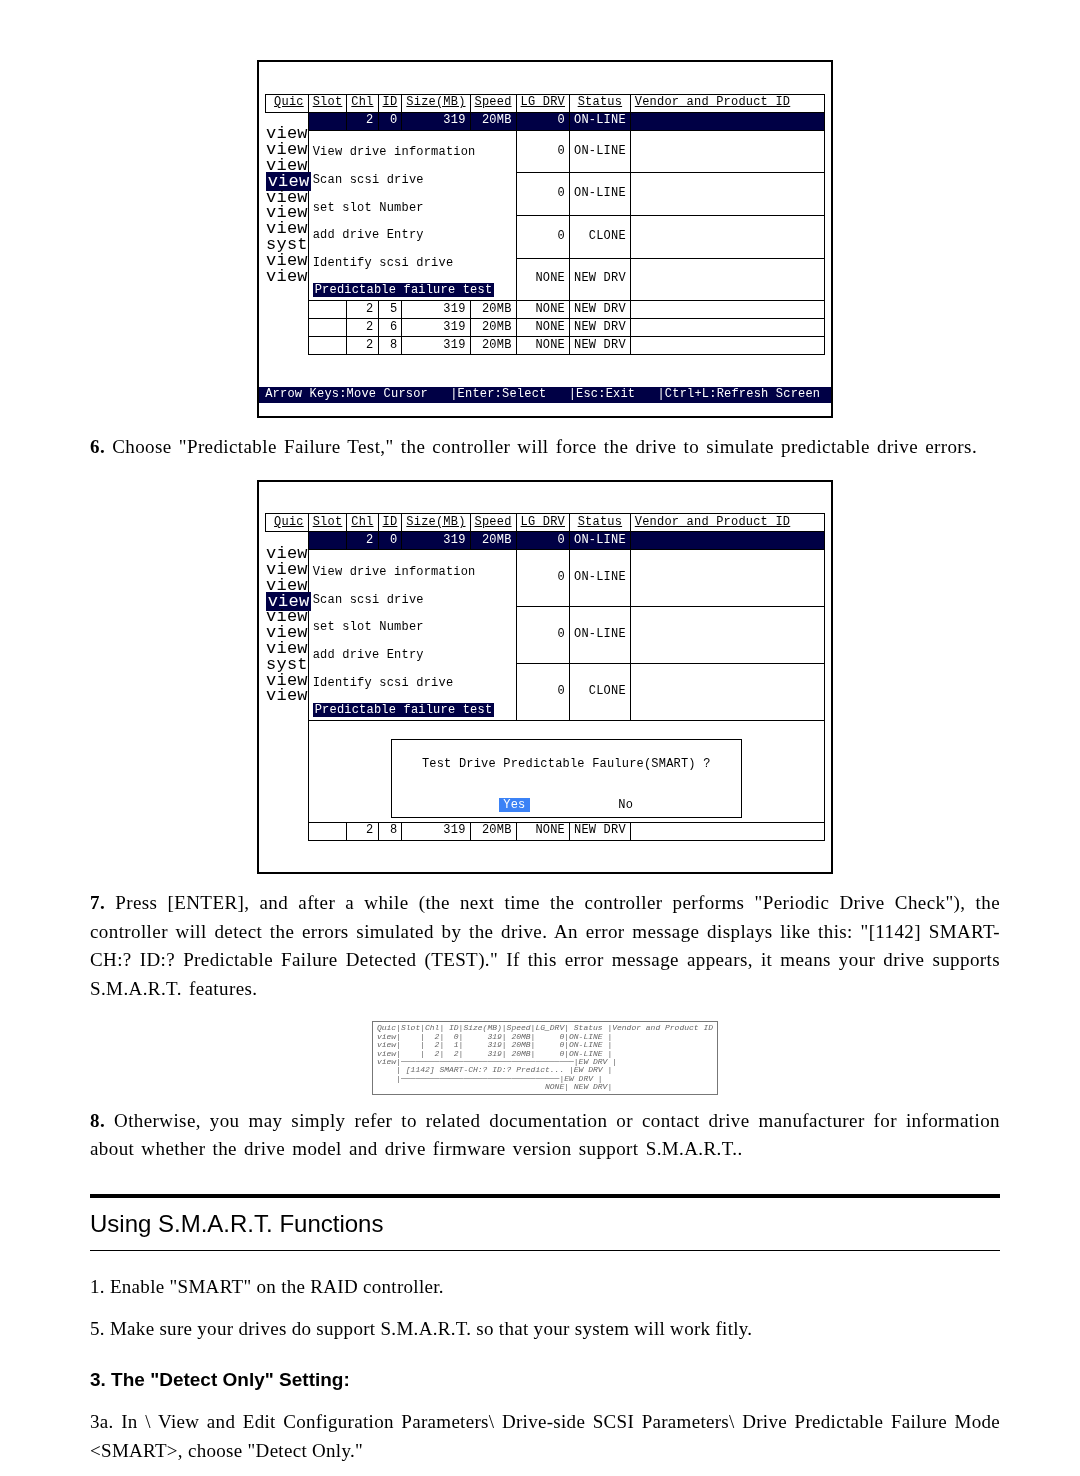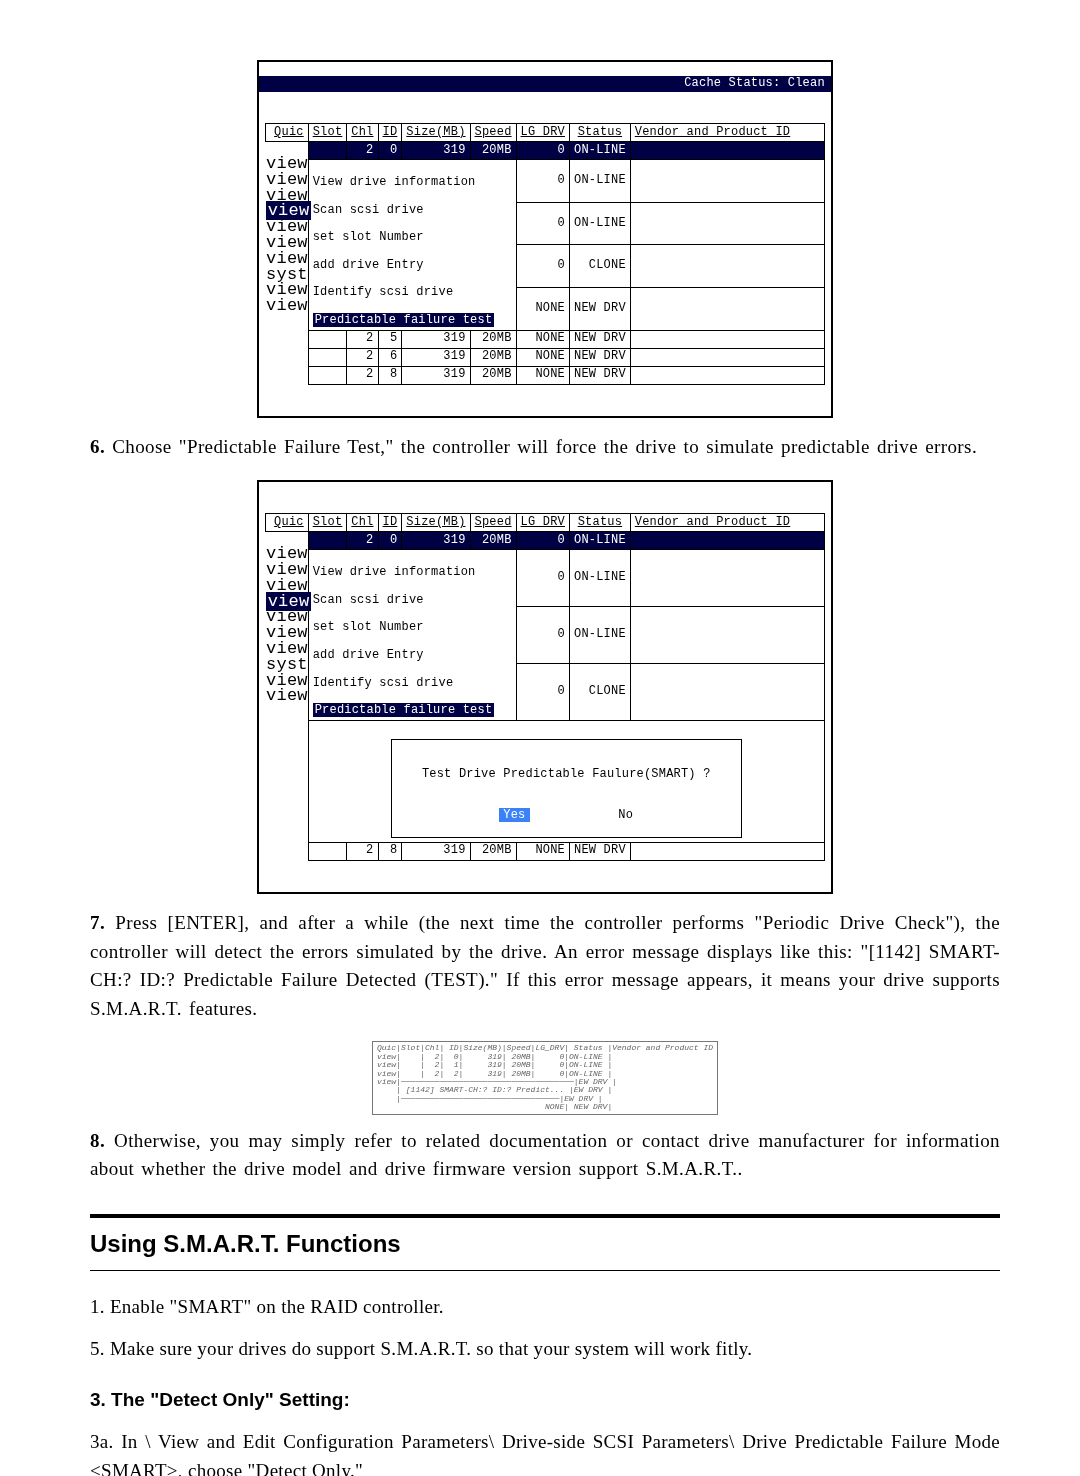--- a/index.html
+++ b/index.html
@@ -48,21 +48,21 @@
   .step-para {
     text-align: justify;
     margin: 12px 0 18px 0;
     letter-spacing: 0.4px;
     word-spacing: 2px;
   }
   .step-numbold { font-weight: bold; }
   h2.section-heading {
     font-family: Arial, Helvetica, sans-serif;
     font-size: 24px;
-    font-weight: bold;
+    font-weight: normal;
     border-top: 4px solid #000;
     border-bottom: 1.5px solid #000;
     padding: 8px 0;
     margin: 30px 0 22px 0;
   }
   .list-para {
     margin: 14px 0;
     text-align: justify;
     letter-spacing: 0.3px;
   }
@@ -90,117 +90,117 @@
     vertical-align:top;
     width: 42px;
     font-family:'Courier New',monospace;
     font-size:17px;
     line-height:15.8px;
   }
   .yesno { background:#3b82f6; color:#fff; padding:0 4px; }
 </style>
 </head>
 <body>
-
-<div class="screenshot">
-<div class="blue-bar">Cache Status: Clean</div>
-<div class="screenshot-inner">
-<table class="scsi-table">
-<tbody><tr>
-<th>Quic</th>
-<th>Slot</th>
-<th>Chl</th>
-<th>ID</th>
-<th>Size(MB)</th>
-<th>Speed</th>
-<th>LG_DRV</th>
-<th style="text-align:center">Status</th>
-<th style="text-align:left;width:185px">Vendor and Product ID</th>
-</tr>
-<tr class="inv">
-<td rowspan="9" style="background:#fff;color:#000;vertical-align:top;padding:0;border:none">
-<div class="sidebar-col">view<br>view<br>view<br><span class="inv" style="padding:0 2px">view</span><br>view<br>view<br>view<br>syst<br>view<br>view</div>
-</td>
-<td></td>
-<td>2</td>
-<td>0</td>
-<td>319</td>
-<td>20MB</td>
-<td>0</td>
-<td>ON-LINE</td>
-<td></td>
-</tr>
-<tr>
-<td colspan="5" rowspan="4" style="text-align:left;padding:2px 4px;vertical-align:top">
-<span>View drive information</span><br>
-<span>Scan scsi drive</span><br>
-<span>set slot Number</span><br>
-<span>add drive Entry</span><br>
-<span>Identify scsi drive</span><br>
-<span class="inv" style="padding:0 2px">Predictable failure test</span>
-</td>
-<td>0</td>
-<td>ON-LINE</td><td></td>
-</tr>
-<tr><td>0</td><td>ON-LINE</td><td></td></tr>
-<tr><td>0</td><td>CLONE</td><td></td></tr>
-<tr><td>NONE</td><td>NEW DRV</td><td></td></tr>
-<tr>
-<td></td>
-<td>2</td>
-<td>5</td>
-<td>319</td>
-<td>20MB</td>
-<td>NONE</td>
-<td>NEW DRV</td>
-<td></td>
-</tr>
-<tr>
-<td></td>
-<td>2</td>
-<td>6</td>
-<td>319</td>
-<td>20MB</td>
-<td>NONE</td>
-<td>NEW DRV</td>
-<td></td>
-</tr>
-<tr>
-<td></td>
-<td>2</td>
-<td>8</td>
-<td>319</td>
-<td>20MB</td>
-<td>NONE</td>
-<td>NEW DRV</td>
-<td></td>
-</tr>
-</tbody></table>
-</div>
-</div>
-
-<p class="step-para">
-<span class="step-numbold">6.</span><span>  Choose "Predictable Failure Test," the controller will force the drive to simulate predictable drive errors.</span>
-</p>
 
 <div class="screenshot">
 <div class="screenshot-inner">
 <table class="scsi-table">
 <tbody><tr>
 <th>Quic</th>
 <th>Slot</th>
 <th>Chl</th>
 <th>ID</th>
 <th>Size(MB)</th>
 <th>Speed</th>
 <th>LG_DRV</th>
 <th style="text-align:center">Status</th>
 <th style="text-align:left;width:185px">Vendor and Product ID</th>
 </tr>
 <tr class="inv">
+<td rowspan="9" style="background:#fff;color:#000;vertical-align:top;padding:0;border:none">
+<div class="sidebar-col">view<br>view<br>view<br><span class="inv" style="padding:0 2px">view</span><br>view<br>view<br>view<br>syst<br>view<br>view</div>
+</td>
+<td></td>
+<td>2</td>
+<td>0</td>
+<td>319</td>
+<td>20MB</td>
+<td>0</td>
+<td>ON-LINE</td>
+<td></td>
+</tr>
+<tr>
+<td colspan="5" rowspan="4" style="text-align:left;padding:2px 4px;vertical-align:top">
+<span>View drive information</span><br>
+<span>Scan scsi drive</span><br>
+<span>set slot Number</span><br>
+<span>add drive Entry</span><br>
+<span>Identify scsi drive</span><br>
+<span class="inv" style="padding:0 2px">Predictable failure test</span>
+</td>
+<td>0</td>
+<td>ON-LINE</td><td></td>
+</tr>
+<tr><td>0</td><td>ON-LINE</td><td></td></tr>
+<tr><td>0</td><td>CLONE</td><td></td></tr>
+<tr><td>NONE</td><td>NEW DRV</td><td></td></tr>
+<tr>
+<td></td>
+<td>2</td>
+<td>5</td>
+<td>319</td>
+<td>20MB</td>
+<td>NONE</td>
+<td>NEW DRV</td>
+<td></td>
+</tr>
+<tr>
+<td></td>
+<td>2</td>
+<td>6</td>
+<td>319</td>
+<td>20MB</td>
+<td>NONE</td>
+<td>NEW DRV</td>
+<td></td>
+</tr>
+<tr>
+<td></td>
+<td>2</td>
+<td>8</td>
+<td>319</td>
+<td>20MB</td>
+<td>NONE</td>
+<td>NEW DRV</td>
+<td></td>
+</tr>
+</tbody></table>
+</div>
+<div class="blue-bar" style="text-align:left">Arrow Keys:Move Cursor   |Enter:Select   |Esc:Exit   |Ctrl+L:Refresh Screen</div>
+</div>
+
+<p class="step-para">
+<span class="step-numbold">6.</span><span>  Choose "Predictable Failure Test," the controller will force the drive to simulate predictable drive errors.</span>
+</p>
+
+<div class="screenshot">
+<div class="screenshot-inner">
+<table class="scsi-table">
+<tbody><tr>
+<th>Quic</th>
+<th>Slot</th>
+<th>Chl</th>
+<th>ID</th>
+<th>Size(MB)</th>
+<th>Speed</th>
+<th>LG_DRV</th>
+<th style="text-align:center">Status</th>
+<th style="text-align:left;width:185px">Vendor and Product ID</th>
+</tr>
+<tr class="inv">
 <td rowspan="7" style="background:#fff;color:#000;vertical-align:top;padding:0;border:none">
 <div class="sidebar-col">view<br>view<br>view<br><span class="inv" style="padding:0 2px">view</span><br>view<br>view<br>view<br>syst<br>view<br>view</div>
 </td>
 <td></td>
 <td>2</td>
 <td>0</td>
 <td>319</td>
 <td>20MB</td>
 <td>0</td>
 <td>ON-LINE</td>
@@ -215,21 +215,21 @@
 <span>Identify scsi drive</span><br>
 <span class="inv" style="padding:0 2px">Predictable failure test</span>
 </td>
 <td>0</td>
 <td>ON-LINE</td><td></td>
 </tr>
 <tr><td>0</td><td>ON-LINE</td><td></td></tr>
 <tr><td>0</td><td>CLONE</td><td></td></tr>
 <tr>
 <td colspan="8" style="text-align:center;padding:4px">
-<div class="boxed" style="padding:14px 30px">
+<div class="boxed" style="padding:4px 30px">
 <span>Test Drive Predictable Faulure(SMART) ?</span><br><br>
 &nbsp;&nbsp;&nbsp;<span class="yesno">Yes</span>&nbsp;&nbsp;&nbsp;&nbsp;&nbsp;&nbsp;&nbsp;&nbsp;&nbsp;&nbsp;&nbsp;&nbsp;<span>No</span>&nbsp;&nbsp;&nbsp;
 </div>
 </td>
 </tr>
 <tr>
 <td></td>
 <td>2</td>
 <td>8</td>
 <td>319</td>

